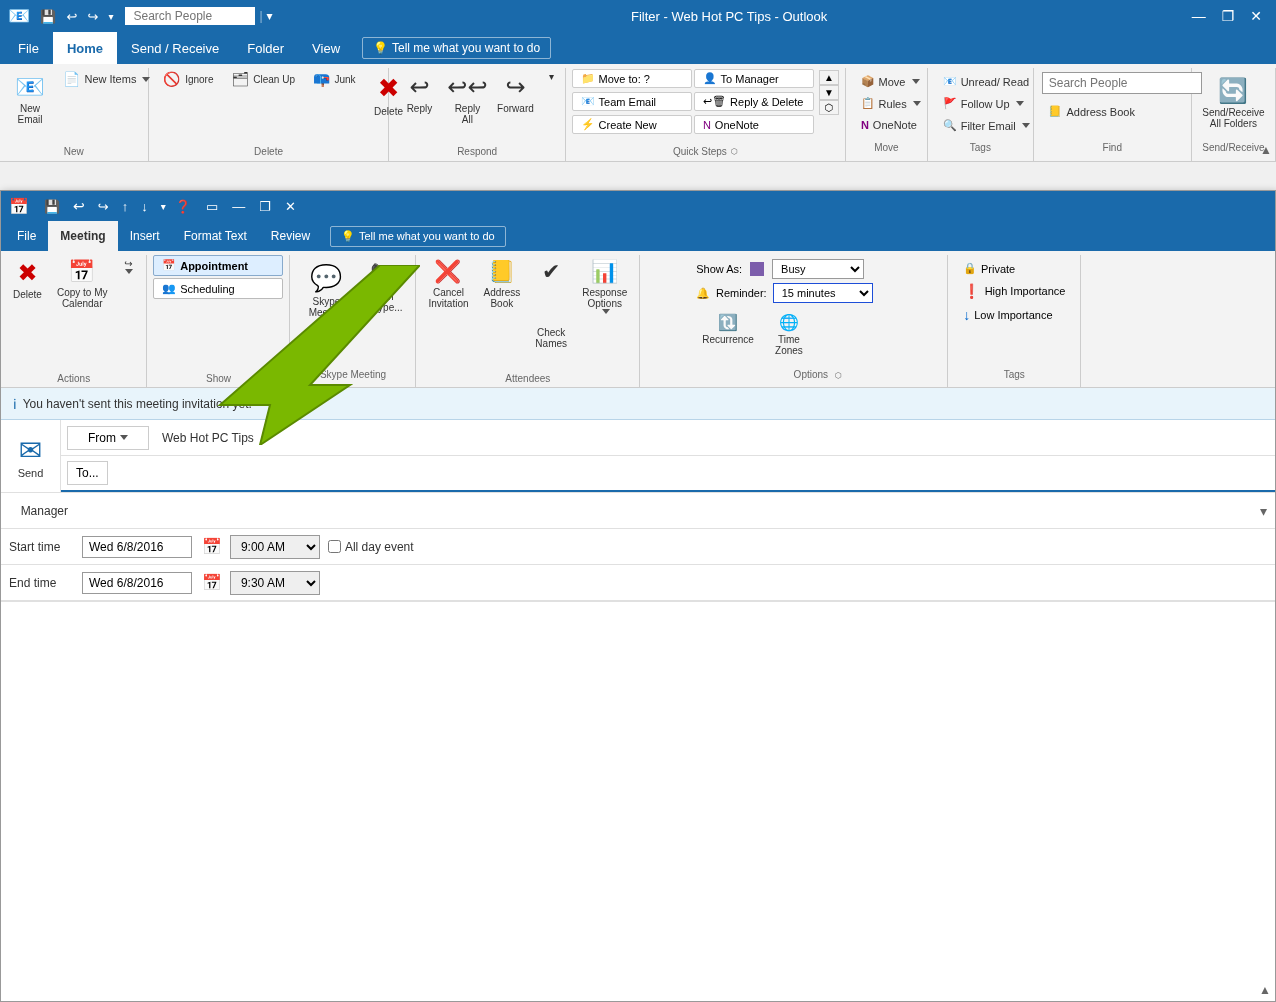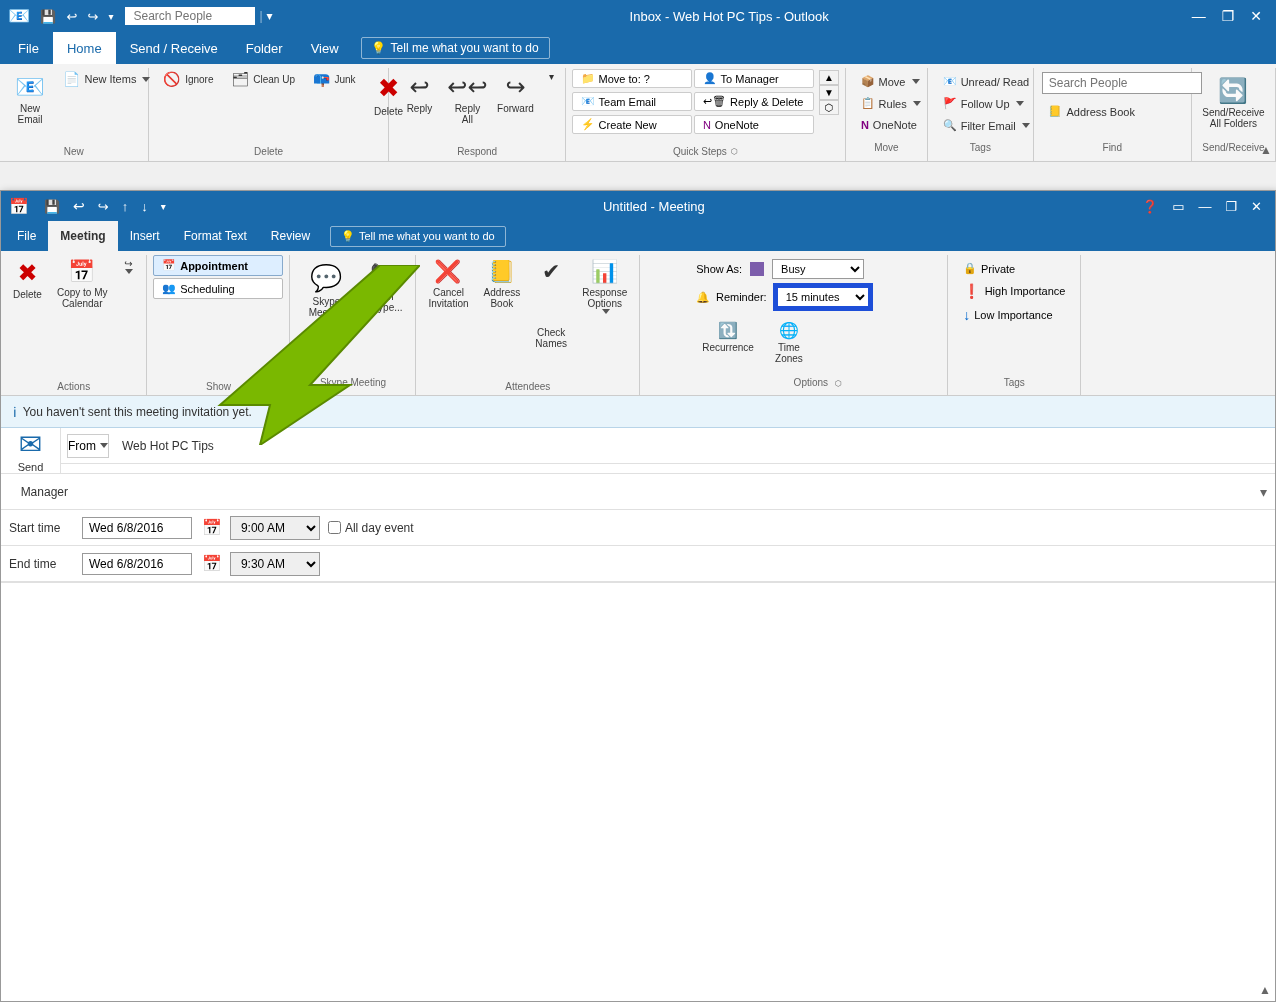--- a/index.html
+++ b/index.html
@@ -46,21 +46,21 @@
       color: white;
       font-size: 13px;
       cursor: pointer;
       height: 32px;
       display: flex;
       align-items: center;
     }
     .tab-item.active {
       background: white;
       color: #1a6aab;
-      font-weight: 400;
+      font-weight: 700;
     }
     .tell-me {
       display: flex;
       align-items: center;
       gap: 4px;
       color: white;
       font-size: 12px;
       border: 1px solid rgba(255,255,255,0.5);
       padding: 3px 10px;
       border-radius: 2px;
@@ -277,21 +277,21 @@
     .show-as-row { display: flex; align-items: center; gap: 6px; font-size: 11px; }
     .show-as-select {
       border: 1px solid #999;
       padding: 2px 4px;
       font-size: 11px;
       background: white;
       min-width: 90px;
     }
     .reminder-row { display: flex; align-items: center; gap: 6px; font-size: 11px; }
     .reminder-select {
-      border: 5px solid #1d4ed8;
+      border: 1px solid #1d4ed8;
       padding: 2px 4px;
       font-size: 11px;
       background: white;
       min-width: 100px;
     }
     .recurrence-tz { display: flex; gap: 4px; padding-top: 2px; }
     .mtags-btns { display: flex; flex-direction: column; gap: 2px; }
     .mtag-btn {
       display: flex;
       align-items: center;
@@ -338,21 +338,21 @@
     .form-row-input {
       flex: 1;
       border: none;
       outline: none;
       padding: 6px 8px;
       font-size: 12px;
     }
     .from-btn {
       background: white;
       border: 1px solid #ccc;
-      padding: 4px 0;
+      padding: 4px 20px;
       font-size: 12px;
       cursor: pointer;
       margin: 2px 6px;
       display: flex;
       align-items: center;
       gap: 2px;
     }
     .to-btn {
       background: white;
       border: 1px solid #ccc;
@@ -467,21 +467,21 @@
       <div class="quick-access">
         <button class="qa-btn">💾</button>
         <button class="qa-btn">↩</button>
         <button class="qa-btn">↪</button>
         <button class="qa-btn" style="font-size:10px;">▾</button>
       </div>
     </div>
     <input class="search-box-title" type="text" style="margin-left: 8px;" placeholder="Search People">
     <span style="color:rgba(255,255,255,0.5); margin:0 4px;">|</span>
     <span style="color:white; font-size:12px; cursor:pointer;">▾</span>
-    <span class="tb-center" style="font-size:13px;">Inbox - Web Hot PC Tips - Outlook</span>
+    <span class="tb-center" style="font-size:13px;">Filter - Web Hot PC Tips - Outlook</span>
     <div class="tb-right">
       <button class="tb-btn">—</button>
       <button class="tb-btn">❐</button>
       <button class="tb-btn">✕</button>
     </div>
   </div>
 
   <div class="ribbon-outer">
     <div class="tab-bar">
       <div class="tab-item">File</div>
@@ -677,23 +677,20 @@
       <div class="mtb-left">
         <span style="font-size:16px;">📅</span>
         <div style="display:flex;align-items:center;gap:3px;margin-left:6px;">
           <button class="mtb-btn">💾</button>
           <button class="mtb-btn mtb-undo">↩</button>
           <button class="mtb-btn">↪</button>
           <button class="mtb-btn">↑</button>
           <button class="mtb-btn">↓</button>
           <button class="mtb-btn" style="font-size:10px;">▾</button>
         </div>
-      </div>
-      <div class="mtb-center">
-        <span>Untitled - Meeting</span>
       </div>
       <div class="mtb-right">
         <button class="mtb-btn">❓</button>
         <button class="mtb-btn">▭</button>
         <button class="mtb-btn">—</button>
         <button class="mtb-btn">❐</button>
         <button class="mtb-btn">✕</button>
       </div>
     </div>
 
@@ -859,20 +856,24 @@
           <span class="send-text">Send</span>
         </div>
         <div style="flex:1; display:flex; flex-direction:column;">
           <div class="form-row">
             <button class="from-btn">
               <span>From</span>
               <span class="dropdown-arrow"></span>
             </button>
             <span style="font-size:12px; color:#333;margin-left:7px;">Web Hot PC Tips</span>
           </div>
+          <div class="form-row" style="border-bottom:2px solid #1a6aab;">
+            <button class="to-btn">To...</button>
+            <input type="text" class="form-row-input" style="border-bottom: none;" value="">
+          </div>
         </div>
       </div>
 
 
       <div class="location-row">
         <span class="form-row-label">Manager</span>
         <input type="text" class="location-input" value="" style="">
         <span class="location-arrow">▾</span>
       </div>
 

